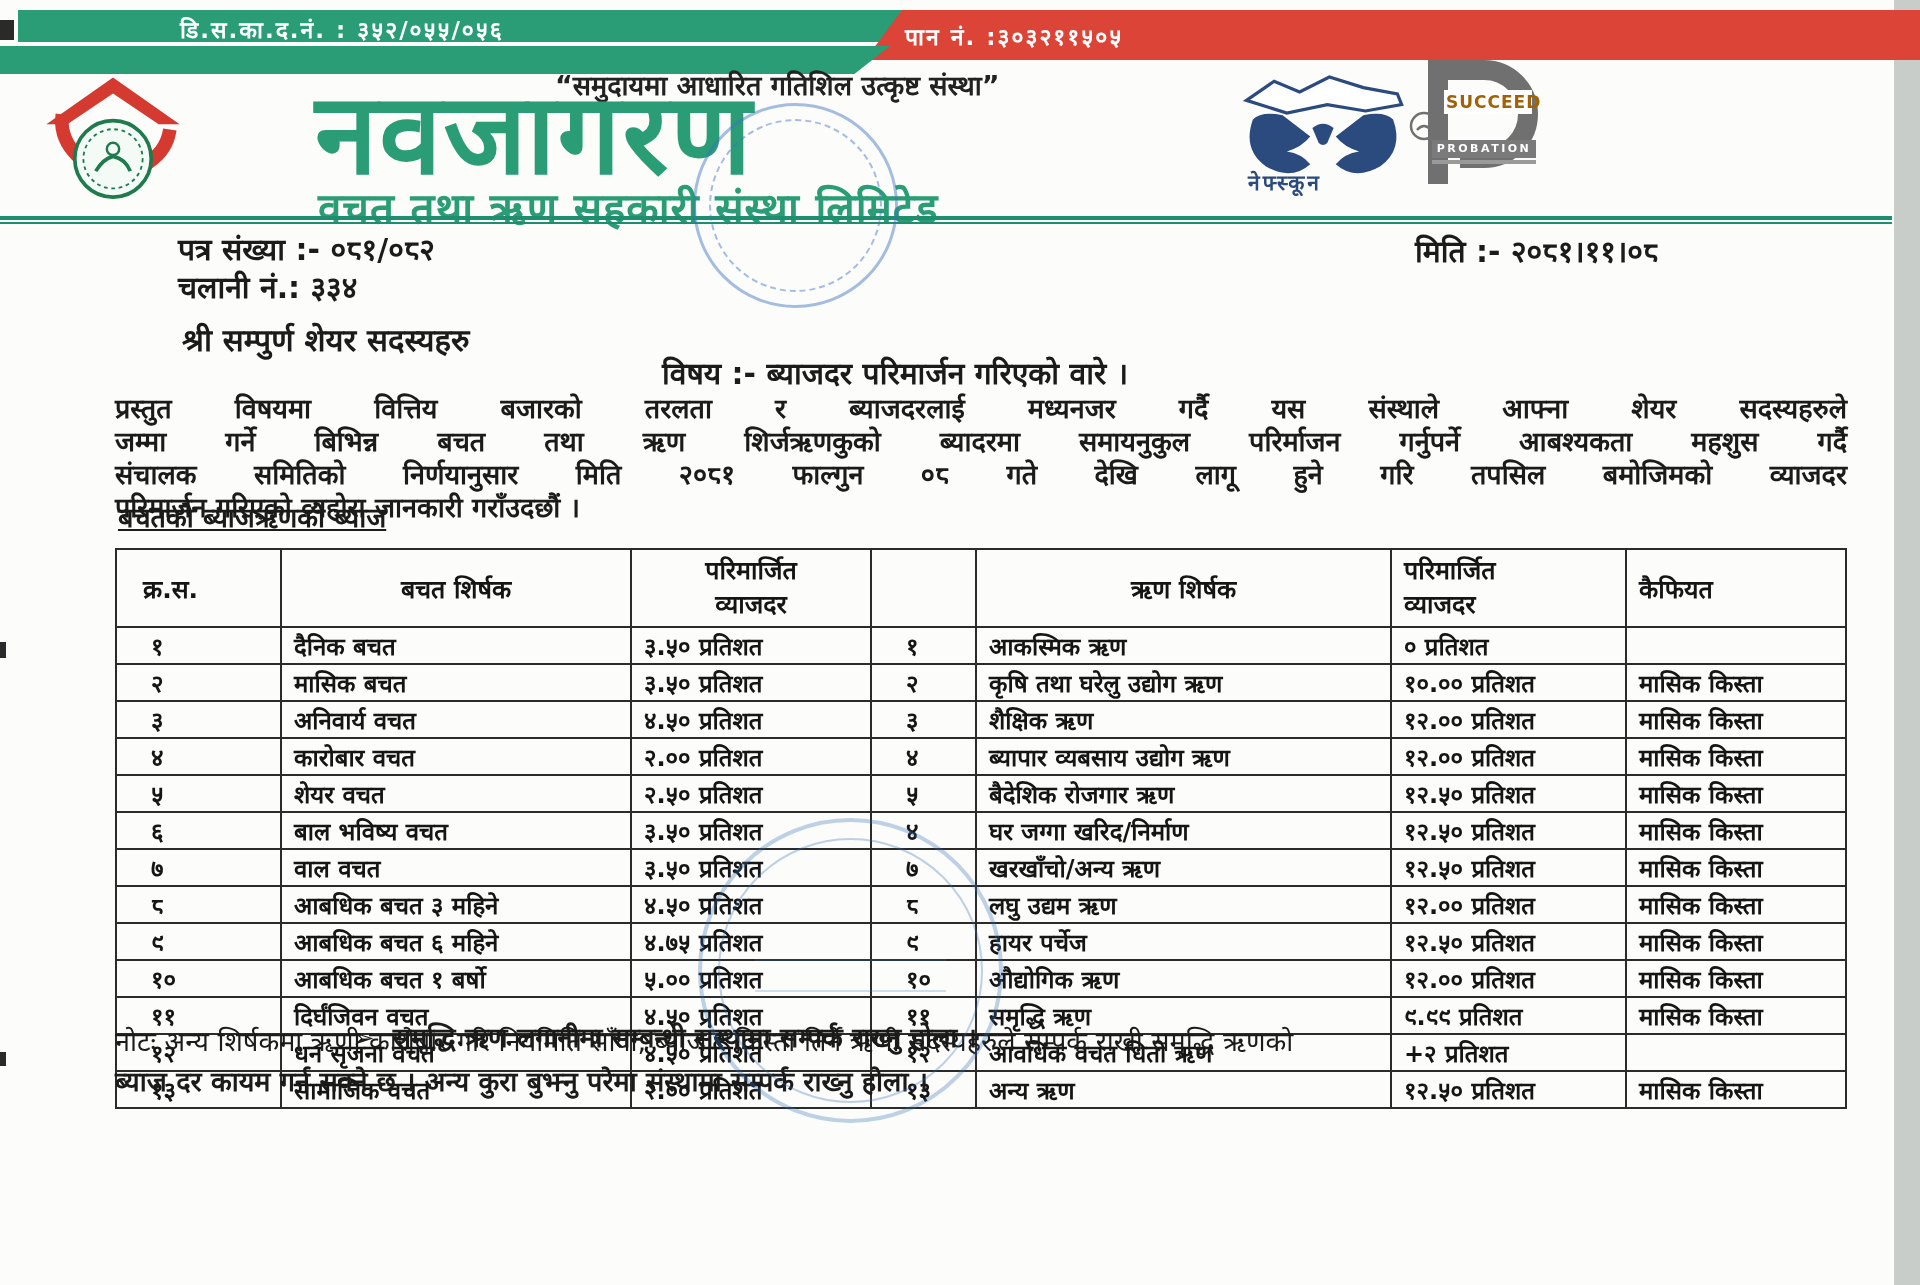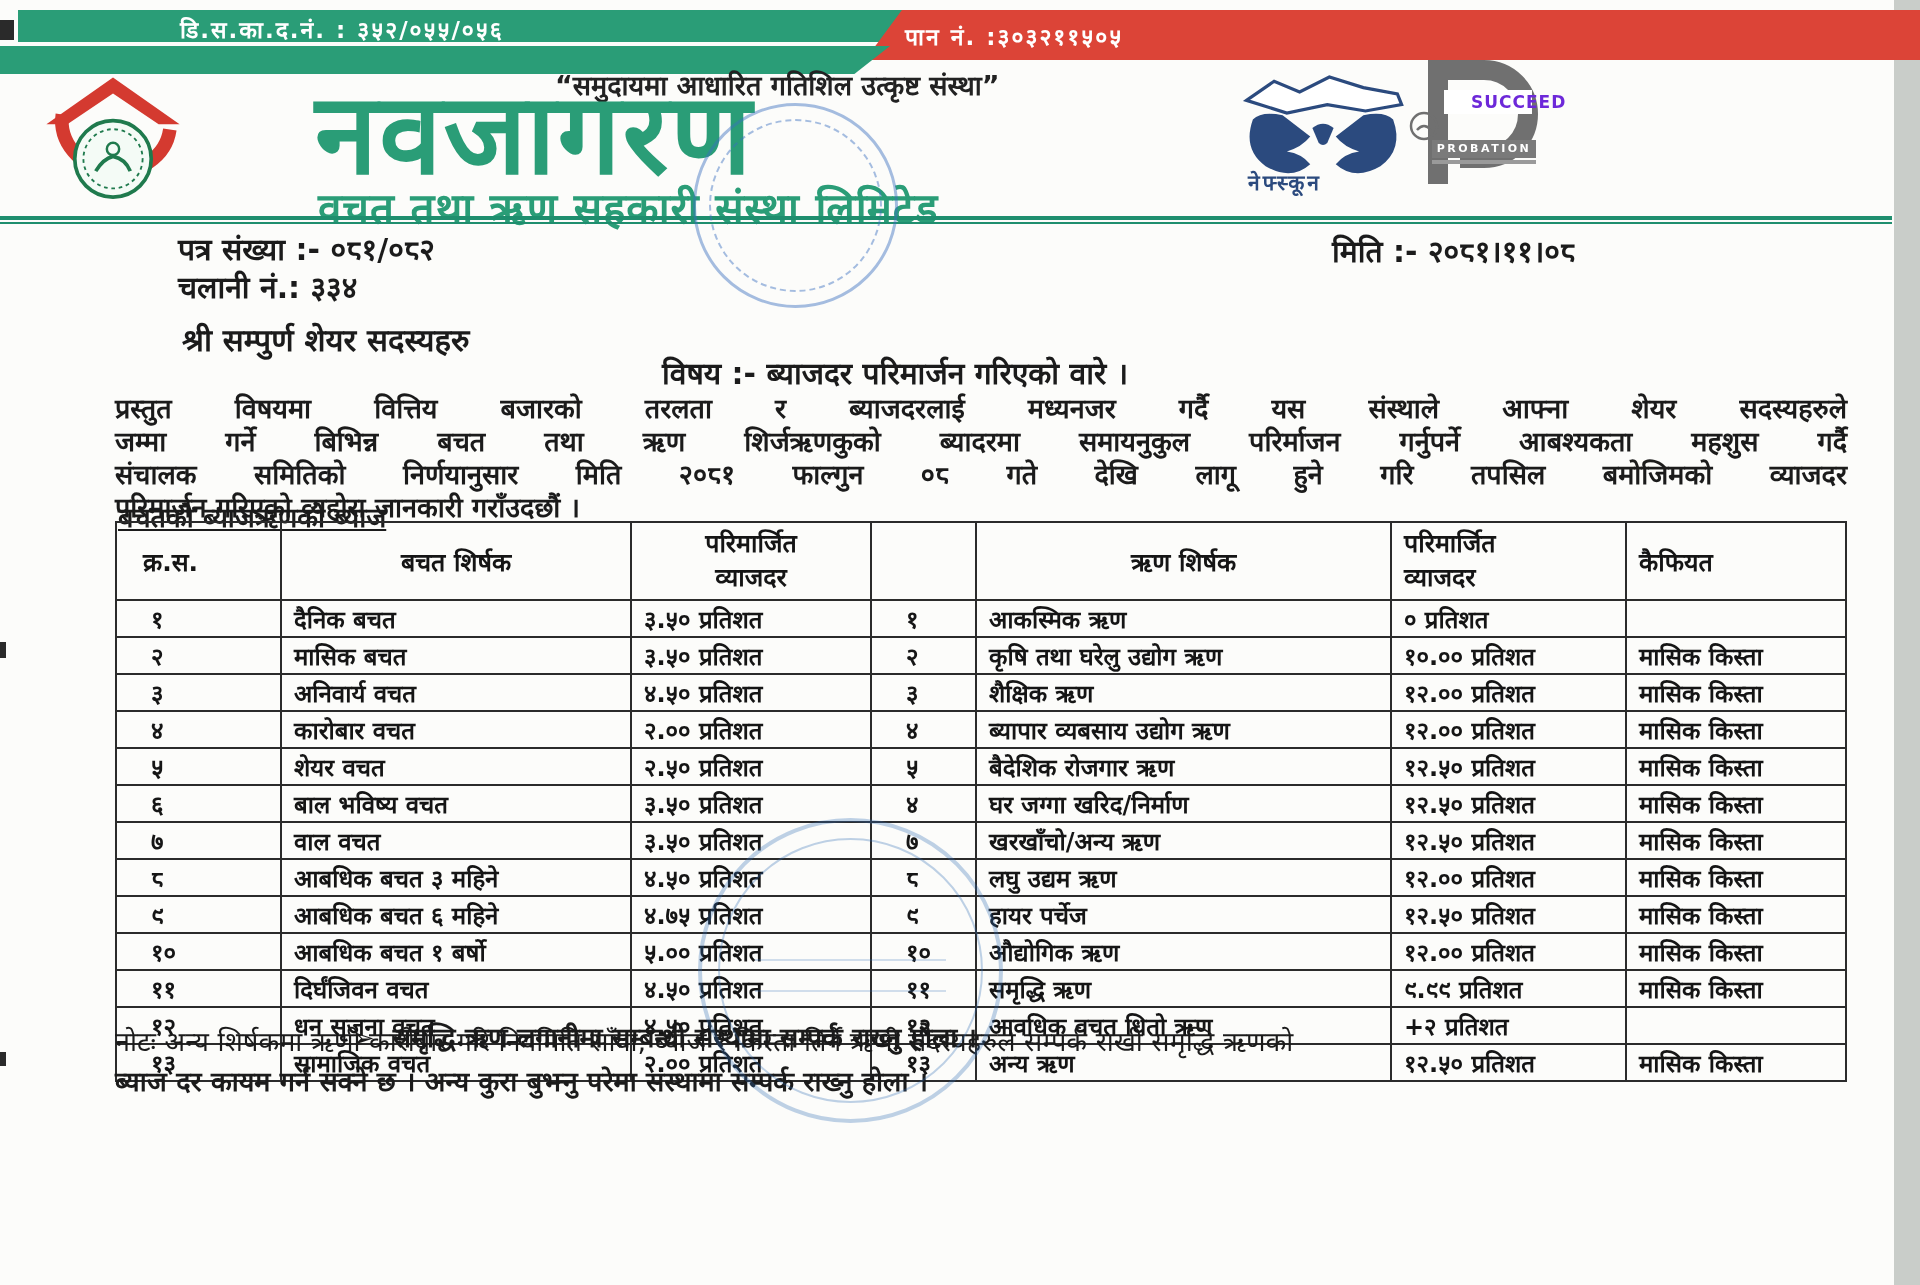--- a/index.html
+++ b/index.html
@@ -48,31 +48,31 @@
   .succeed-word{position:absolute;left:1446px;top:92px;font-size:17px;font-weight:800;letter-spacing:1px;}
   .probation-bar{
     position:absolute;left:1432px;top:140px;width:104px;height:18px;background:#7a7a7a;
     color:#fff;font-size:11px;font-weight:800;letter-spacing:2.5px;text-align:center;line-height:18px;
   }
   .probation-sub{position:absolute;left:1432px;top:160px;width:104px;height:4px;background:#9a9a9a;}
   .header-rule{position:absolute;left:0;top:216px;width:1892px;height:8px;border-top:4px solid #1f8e6e;border-bottom:2px solid #1f8e6e;}
   
   .meta-letter-no{position:absolute;left:178px;top:228px;font-size:30px;font-weight:700;}
   .meta-dispatch{position:absolute;left:178px;top:266px;font-size:30px;font-weight:700;}
-  .meta-date{position:absolute;left:1332px;top:230px;font-size:30px;font-weight:700;}
+  .meta-date{position:absolute;left:1415px;top:230px;font-size:30px;font-weight:700;}
   .addressee{position:absolute;left:182px;top:318px;font-size:31px;font-weight:700;}
   .subject{position:absolute;left:0;top:352px;width:1790px;text-align:center;font-size:30px;font-weight:700;}
   
   .body-lines{position:absolute;left:115px;top:392px;width:1732px;}
   .body-line{font-size:27px;font-weight:600;line-height:33px;text-align:justify;text-align-last:justify;white-space:normal;}
   .body-line.last{text-align:left;text-align-last:left;}
   .table-caption{position:absolute;left:118px;top:498px;font-size:27px;font-weight:700;text-decoration:underline;}
   
   .rates-table{
-    position:absolute;left:115px;top:521px;width:1730px;
+    position:absolute;left:115px;top:548px;width:1730px;
     border-collapse:collapse;table-layout:fixed;padding-left:7px;
   }
   .rates-table th,.rates-table td{
     border:2px solid #2b2b2b;font-size:24px;font-weight:700;color:#151515;
     padding:1px 12px;white-space:nowrap;overflow:hidden;text-align:left;vertical-align:middle;
   }
   .rates-table th{font-size:25px;padding-top:4px;padding-bottom:4px;}
   .rates-table td.sn{padding-left:34px;}
   .rates-table th.sn{padding-left:26px;}
   .rate-h div{line-height:34px;}
@@ -139,21 +139,21 @@
     <path d="M70,60 Q80,52 90,60 L84,74 Q80,78 76,74 Z" fill="#2b4a7e"></path>
   </svg>
   <div class="nefscun-label">नेफ्स्कून</div>
 
   <svg class="succeed" viewBox="0 0 130 130">
     <path d="M30,124 L30,10 L76,10 A44,44 0 0 1 76,98 L52,98" fill="none" stroke="#707070" stroke-width="20"></path>
     <rect x="36" y="30" width="88" height="24" fill="#ffffff"></rect>
     <circle cx="16" cy="66" r="13" fill="none" stroke="#707070" stroke-width="2.5"></circle>
     <path d="M9,70 q7,-8 14,0" fill="none" stroke="#707070" stroke-width="2.5"></path>
   </svg>
-  <div class="succeed-word" style="color:#6d28d9;margin-left:25px;">SUCCEED</div>
+  <div class="succeed-word" style="color:#a16207;">SUCCEED</div>
   <div class="probation-bar">PROBATION</div>
   <div class="probation-sub"></div>
 
   <div class="header-rule"></div>
 
   <div class="meta-letter-no">पत्र संख्या :- ०८१/०८२</div>
   <div class="meta-dispatch">चलानी नं.: ३३४</div>
   <div class="meta-date">मिति :- २०८१।११।०८</div>
   <div class="addressee">श्री सम्पुर्ण शेयर सदस्यहरु</div>
   <div class="subject">विषय :- ब्याजदर परिमार्जन गरिएको वारे ।</div>

